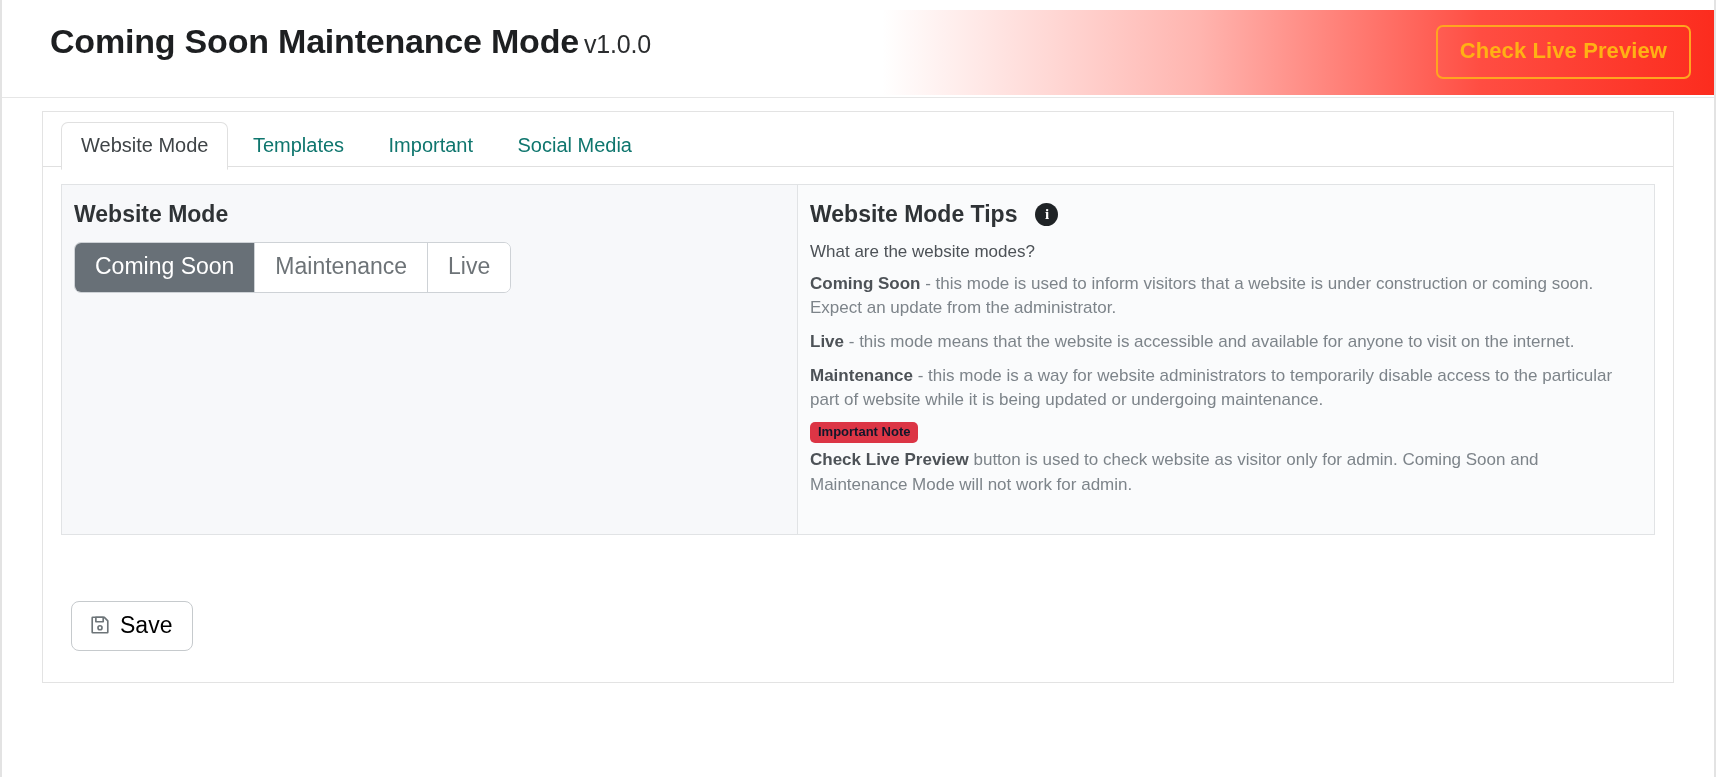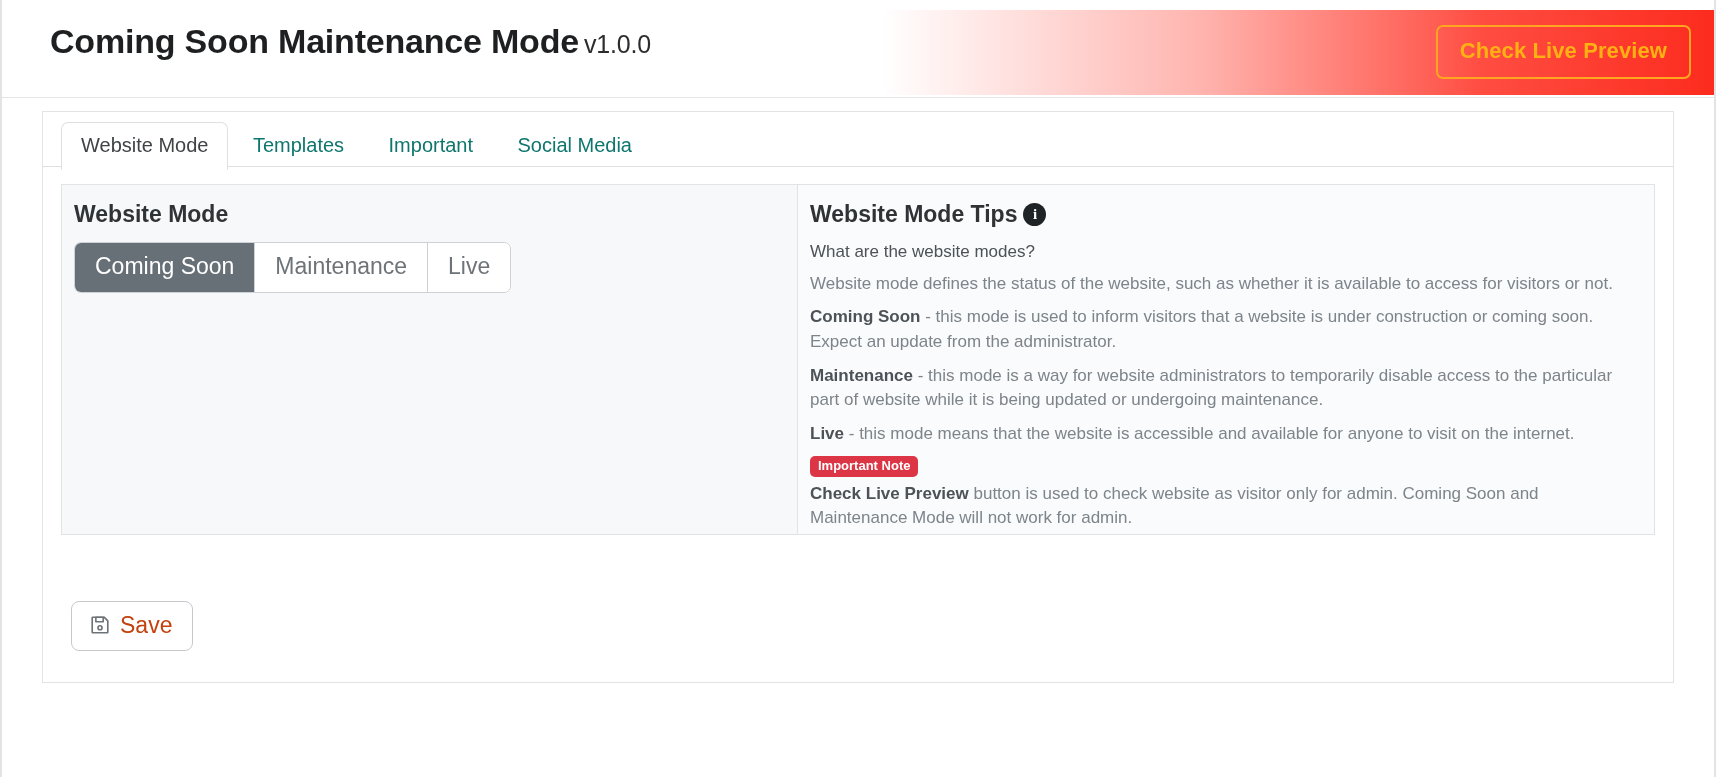--- a/index.html
+++ b/index.html
@@ -135,21 +135,21 @@
   .panel-heading {
     font-size: 23px;
     font-weight: 700;
     color: #2f3336;
     margin: 0 0 13px 0;
     line-height: 1.2;
   }
   .panel-heading.with-icon {
     display: flex;
     align-items: center;
-    gap: 6px;
+    gap: 18px;
     margin-bottom: 12px;
   }
   .info-icon {
     display: inline-flex;
     align-items: center;
     justify-content: center;
     width: 23px;
     height: 23px;
     border-radius: 50%;
     background: #1f2326;
@@ -199,40 +199,40 @@
   .tip-p {
     font-size: 17px;
     color: #7d848a;
     margin: 0 0 9px 0;
     line-height: 1.45;
   }
   .tip-p b { color: #4d5257; font-weight: 700; }
   .badge-note {
     display: inline-block;
     background: #dc3545;
-    color: #ffffff;
+    color: #0f172a;
     font-size: 13px;
     font-weight: 700;
     border-radius: 5px;
     padding: 3px 8px 4px;
     line-height: 1.1;
     margin-bottom: 5px;
   }
 
   
   .save-row {
     padding: 66px 0 0 28px;
   }
   .save-btn {
     display: inline-flex;
     align-items: center;
     gap: 9px;
     font-family: "Liberation Sans", sans-serif;
     font-size: 23px;
-    color: #c2410c;
+    color: #000000;
     background: #ffffff;
     border: 1px solid #c6cacd;
     border-radius: 8px;
     padding: 10px 20px 12px 17px;
     cursor: pointer;
     line-height: 1.15;
   }
   .save-icon { display: inline-block; width: 22px; height: 22px; }
 </style>
 </head>
@@ -268,27 +268,26 @@
         </div>
       </div>
 
       <div class="panel-right">
         <div class="panel-heading with-icon">
           <span>Website Mode Tips</span>
           <span class="info-icon">i</span>
         </div>
 
         <p class="tip-h">What are the website modes?</p>
-        <p class="tip-p">Website mode defines the status of the website, such as whether it is available to access for visitors or not.</p>
 
         <p class="tip-p"><b>Coming Soon</b><span> - this mode is used to inform visitors that a website is under construction or coming soon. Expect an update from the administrator.</span></p>
 
+        <p class="tip-p"><b>Live</b><span> - this mode means that the website is accessible and available for anyone to visit on the internet.</span></p>
+
         <p class="tip-p"><b>Maintenance</b><span> - this mode is a way for website administrators to temporarily disable access to the particular part of website while it is being updated or undergoing maintenance.</span></p>
-
-        <p class="tip-p"><b>Live</b><span> - this mode means that the website is accessible and available for anyone to visit on the internet.</span></p>
 
         <div>
           <span class="badge-note">Important Note</span>
         </div>
 
         <p class="tip-p"><b>Check Live Preview</b><span> button is used to check website as visitor only for admin. Coming Soon and Maintenance Mode will not work for admin.</span></p>
       </div>
 
     </div>
 

